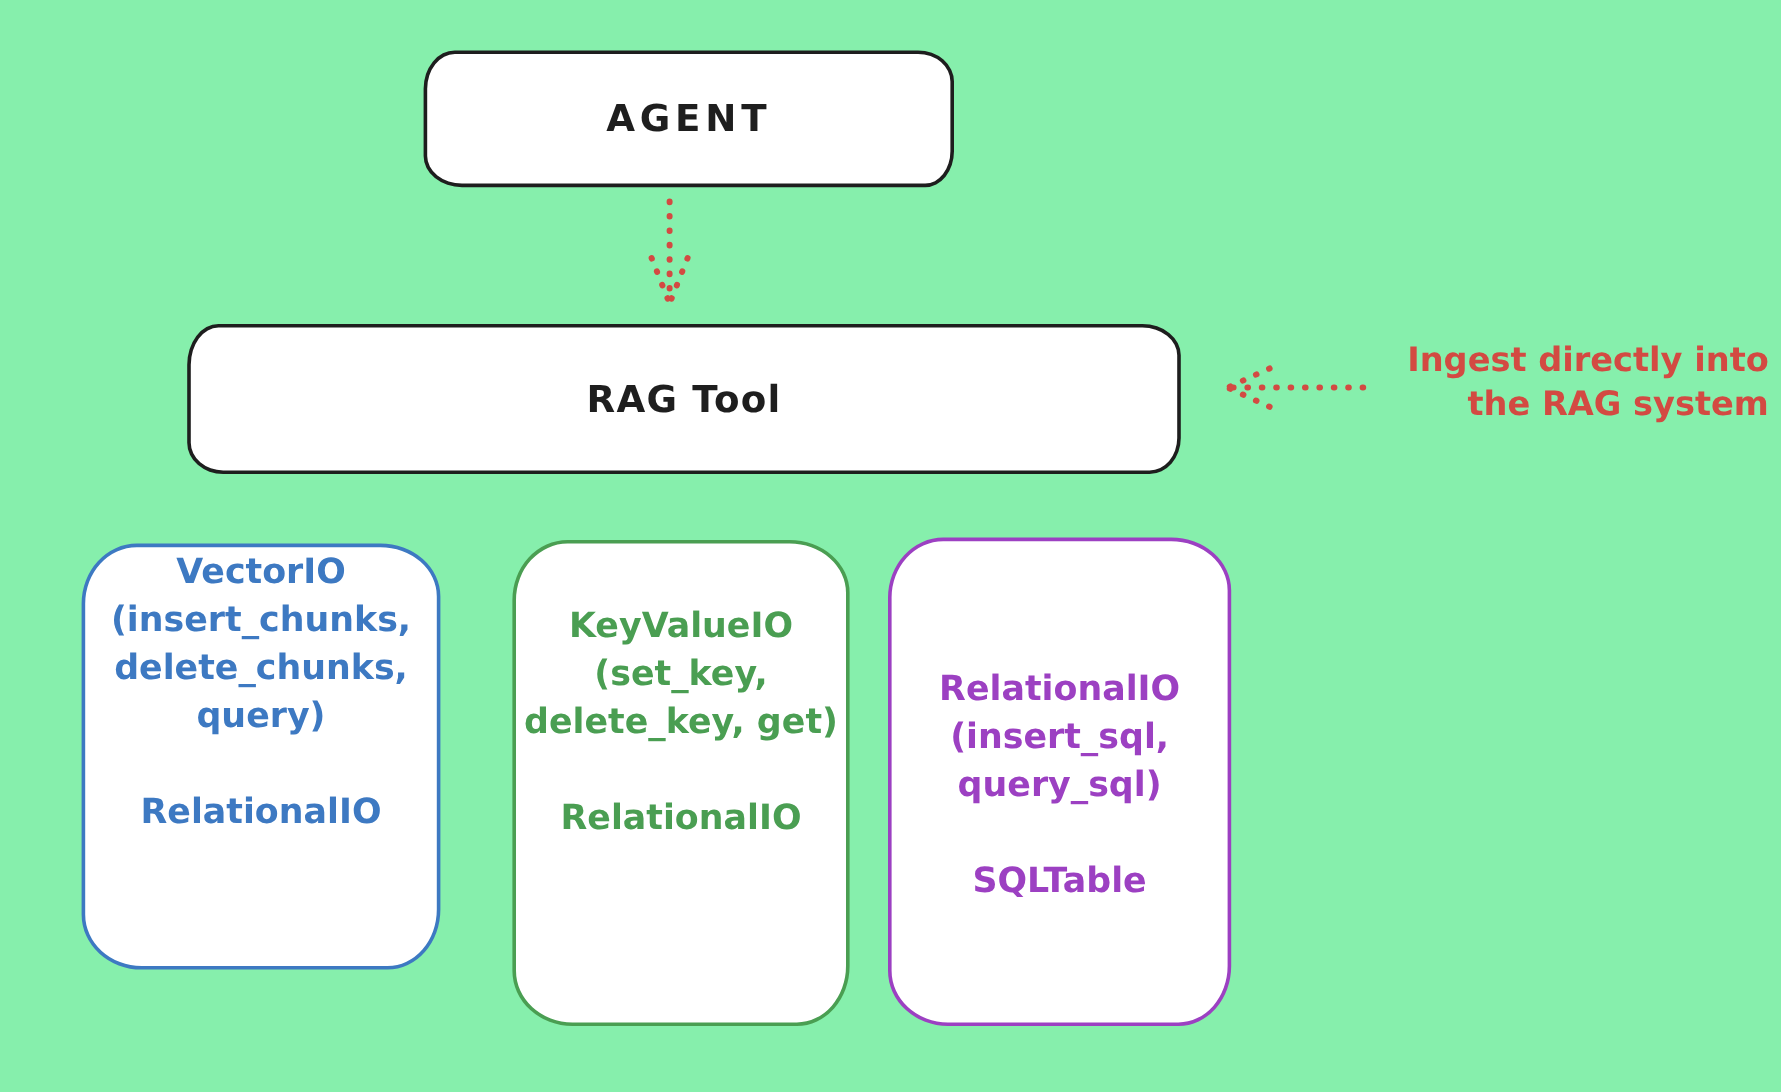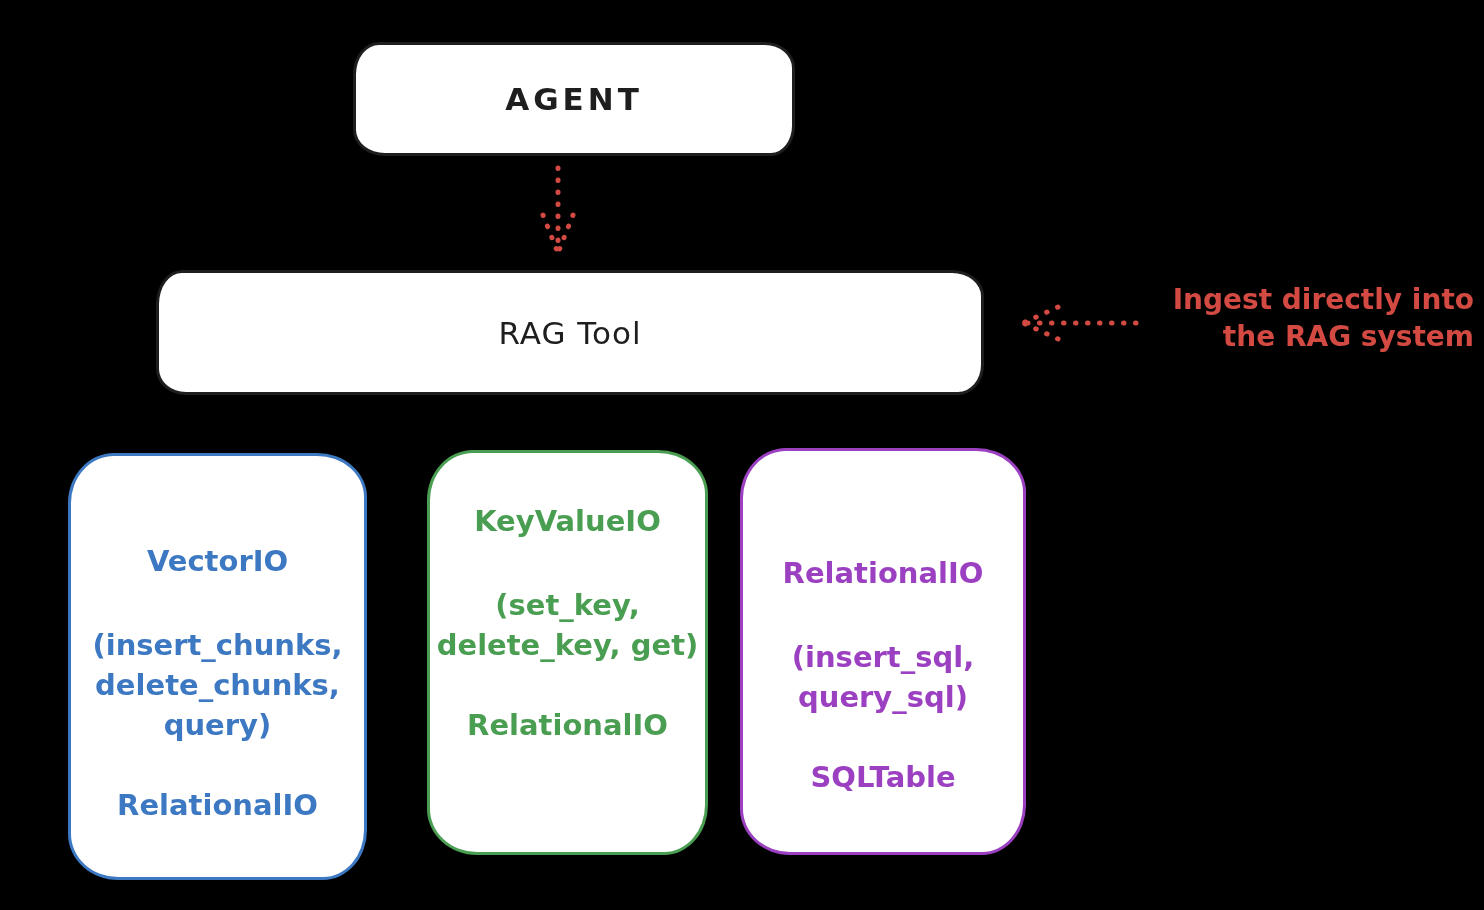--- a/index.html
+++ b/index.html
@@ -5,21 +5,21 @@
   html, body {
     margin: 0;
     padding: 0;
     background: #ffffff;
     font-family: "DejaVu Sans", sans-serif;
   }
   .canvas {
     position: relative;
     width: 1484px;
     height: 910px;
-    background: #000000;
+    background: #86efac;
     overflow: hidden;
   }
   
   .sketch-box {
     position: absolute;
     box-sizing: border-box;
     background: #ffffff;
     border: 3.5px solid var(--accent, #1e1e1e);
     color: var(--accent, #1e1e1e);
   }
@@ -34,33 +34,33 @@
     border-radius: 26px 30px 24px 32px / 32px 26px 30px 26px;
     font-size: 31px;
     font-weight: 700;
     letter-spacing: 4px;
   }
   .rag-box {
     left: 156px; top: 270px;
     width: 828px; height: 125px;
     border-radius: 26px 32px 26px 30px / 34px 26px 30px 26px;
     font-size: 31px;
-    font-weight: 400;
+    font-weight: 700;
     letter-spacing: 1px;
   }
   .io-box {
     text-align: center;
     font-weight: 700;
     font-size: 29px;
     line-height: 40px;
     border-radius: 46px 50px 44px 50px / 50px 44px 50px 46px;
   }
-  .io-box .methods { white-space: pre-line; margin-top: 44px; }
+  .io-box .methods { white-space: pre-line; }
   .io-box .index-label { margin-top: 40px; }
-  .io-vector     { left: 68px;  top: 453px; width: 299px; height: 427px; padding-top: 85px;  }
+  .io-vector     { left: 68px;  top: 453px; width: 299px; height: 355px;  }
   .io-keyvalue   { left: 427px; top: 450px; width: 281px; height: 405px; padding-top: 48px; }
   .io-relational { left: 740px; top: 448px; width: 286px; height: 407px; padding-top: 102px; }
 
   .annotation {
     position: absolute;
     left: 1140px; top: 281px;
     width: 334px;
     text-align: right;
     font-size: 28px;
     font-weight: 700;

